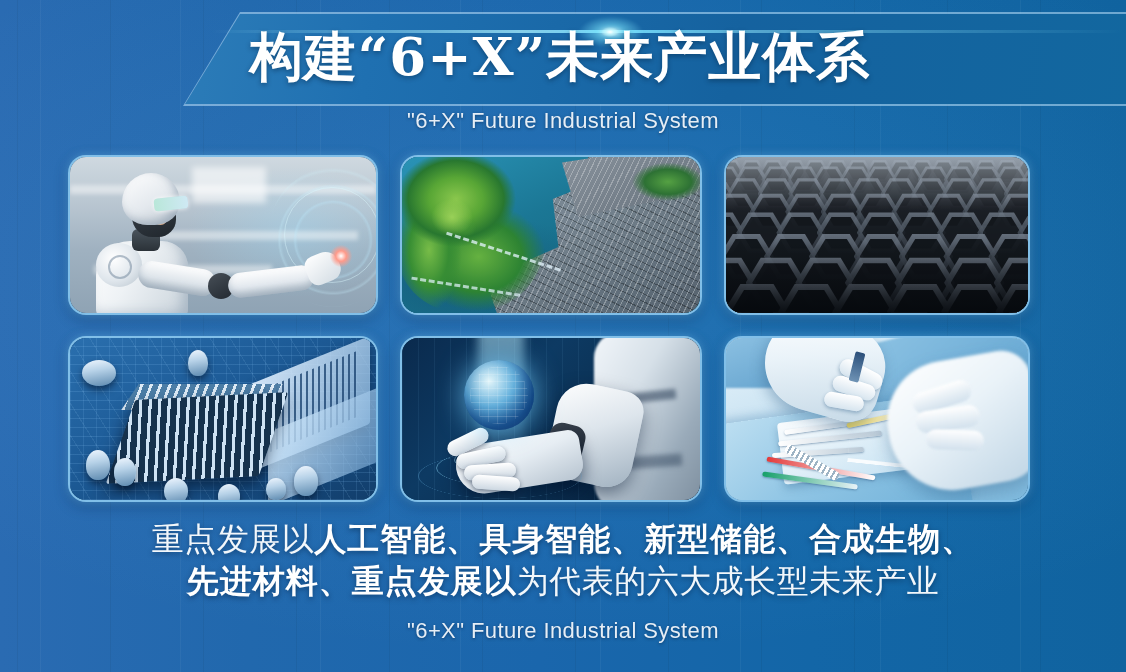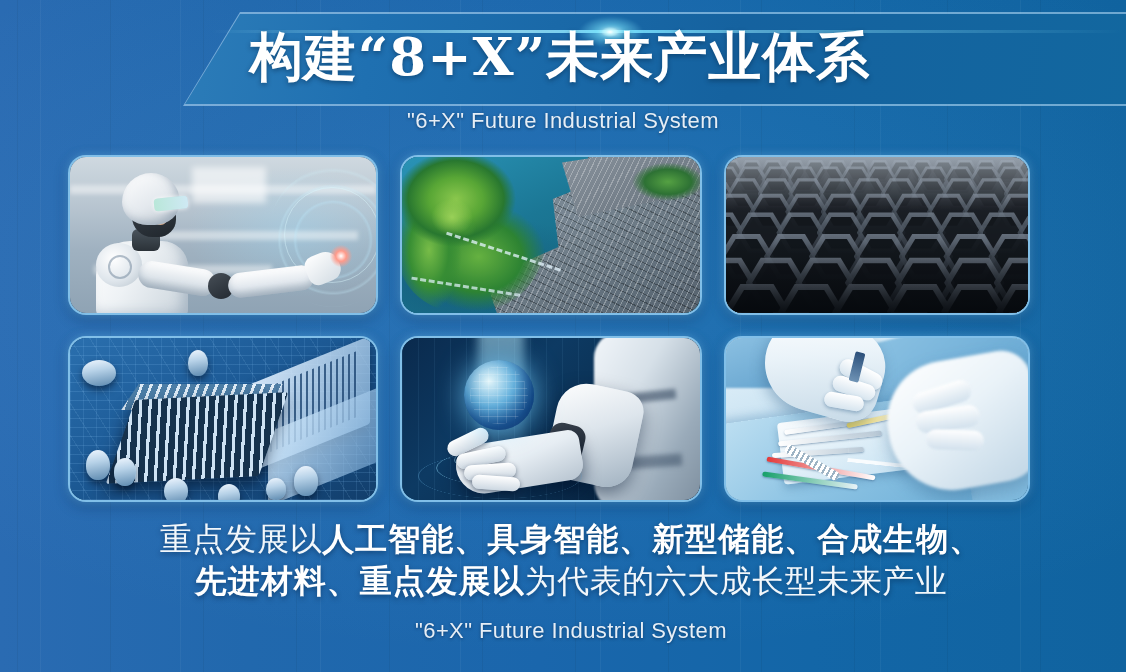--- a/index.html
+++ b/index.html
@@ -497,21 +497,21 @@
     transform:rotate(6deg);
   }
   .art-med .needle{
     position:absolute; left:126px; top:14px; width:10px; height:30px;
     background:linear-gradient(180deg,#2b4f7a,#6f93b5); border-radius:2px;
     transform:rotate(14deg);
   }
 
   
   .bottom{
-    position:absolute; left:8px; top:518px; width:1024px; height:154px;
+    position:absolute; left:0; top:518px; width:1024px; height:154px;
   }
   .lead{
     position:absolute; left:0; top:0; width:1126px;
     text-align:center;
     font-size:32px;
     line-height:42px;
     color:#f2f7fb;
     letter-spacing:.5px;
     text-shadow:0 2px 5px rgba(0,28,60,.5);
     z-index:3;
@@ -535,21 +535,21 @@
   <div class="bg-vignette"></div>
 
   <div class="banner-wrap">
     <div class="banner-outline"></div>
     <div class="banner-inner-mask"></div>
     <div class="banner-streak"></div>
     <div class="banner-flare"></div>
     <div class="banner-flare-core"></div>
   </div>
 
-  <div class="headline">构建“8+X”未来产业体系</div>
+  <div class="headline">构建“6+X”未来产业体系</div>
   <div class="sub-top">"6+X" Future Industrial System</div>
 
   <div class="grid">
 
     <div class="tile t1">
       <div class="art art-robot">
         <div class="shelf s1"></div>
           <div class="shelf s2"></div>
           <div class="shelf s3"></div>
         <div class="panel"></div>

